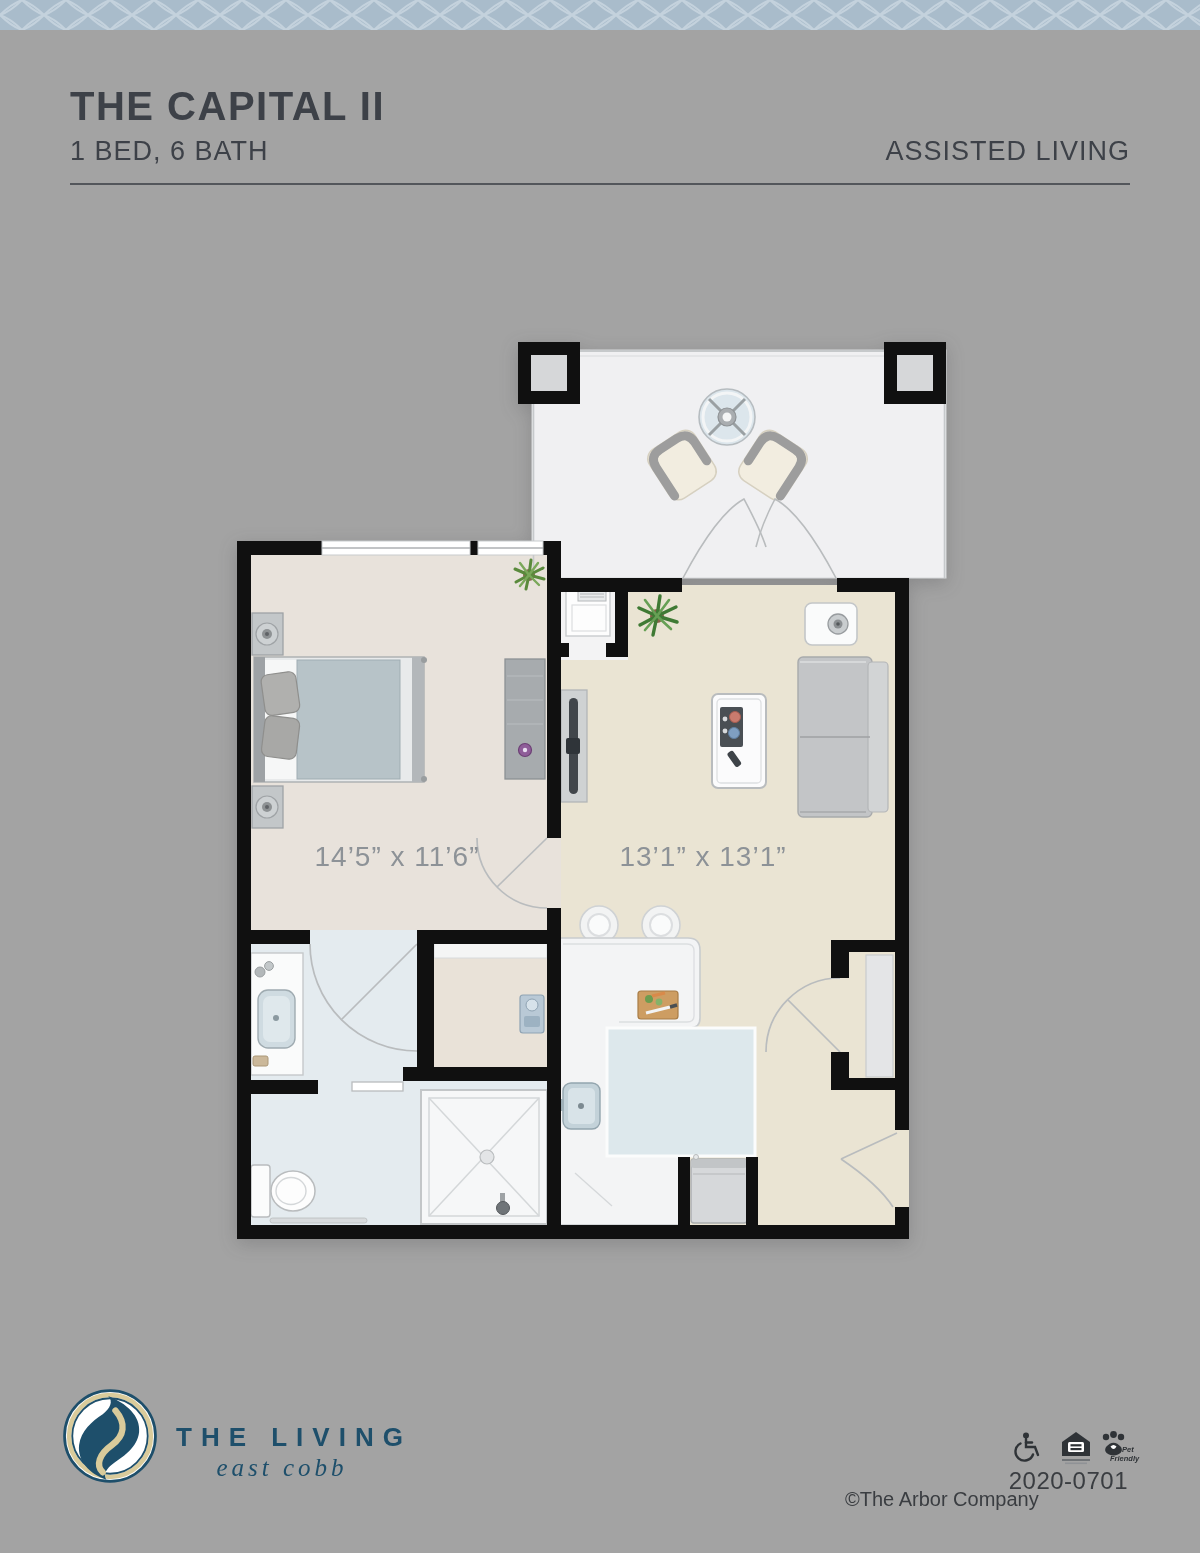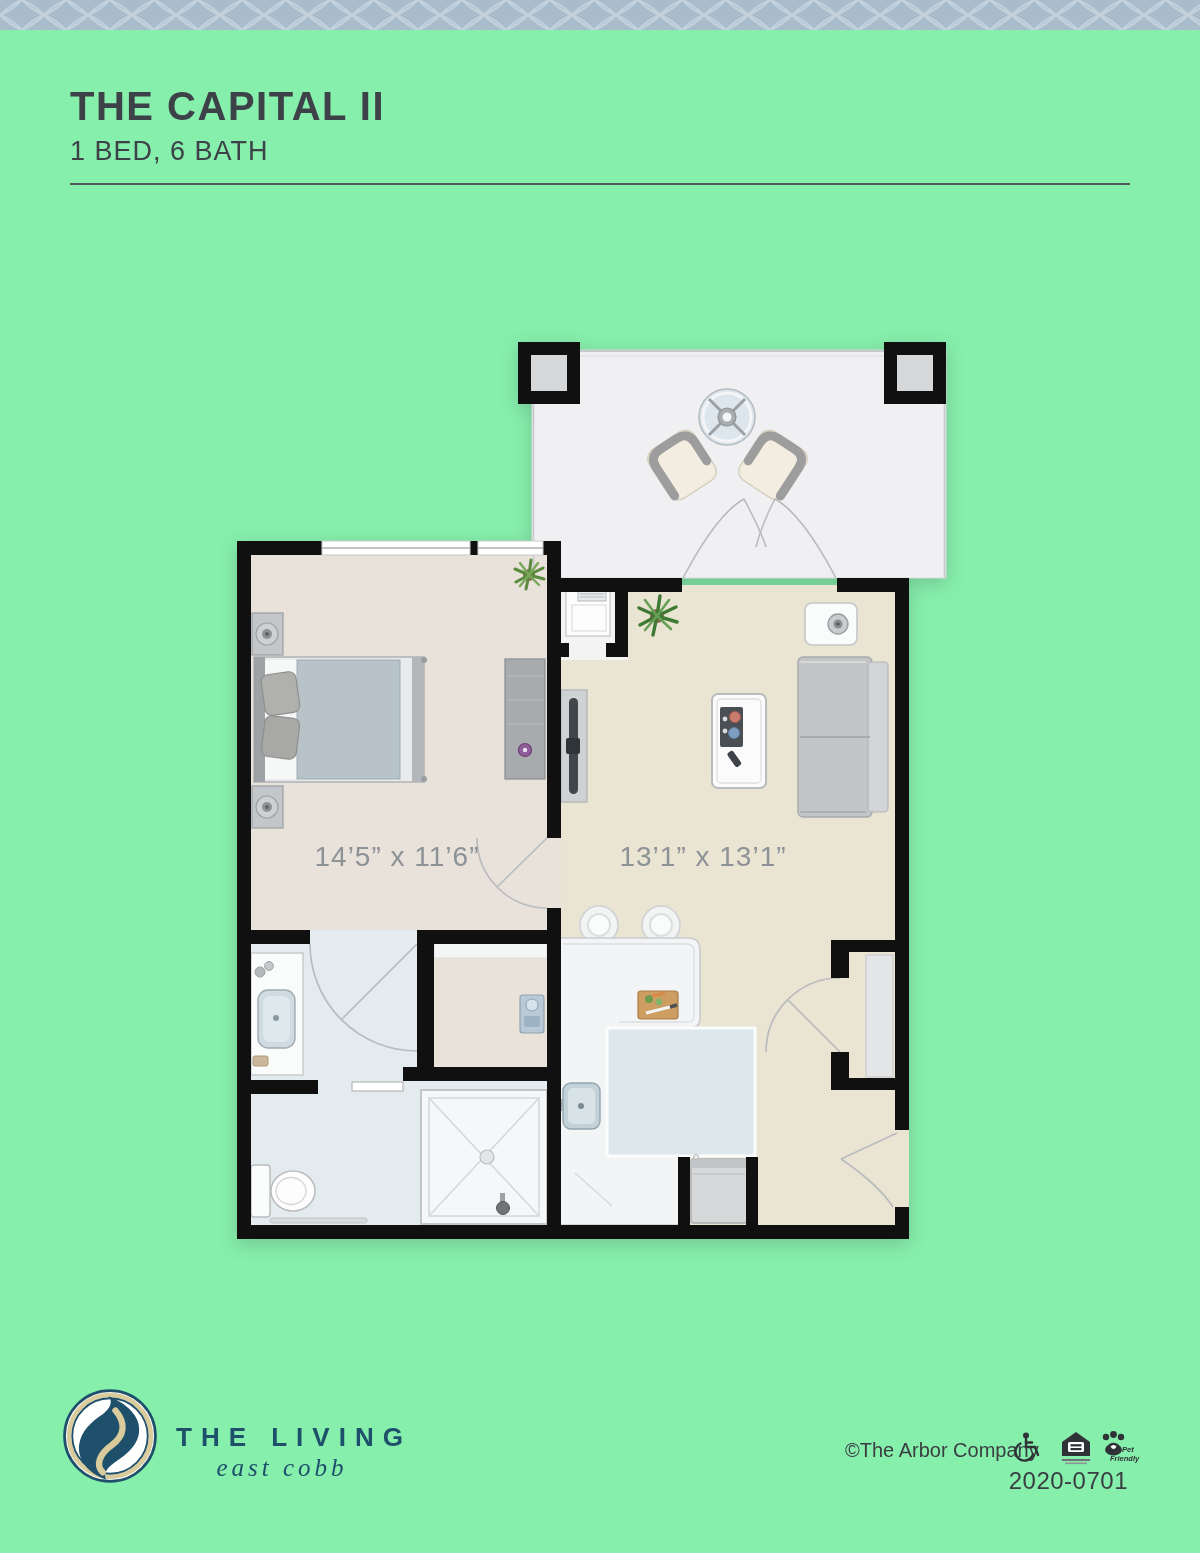--- a/index.html
+++ b/index.html
@@ -1,32 +1,32 @@
 <!DOCTYPE html>
 <html><head>
 <meta charset="utf-8">
 <style>
   html,body{margin:0;padding:0;background:#ffffff;}
-  .page{position:relative;width:1200px;height:1553px;background:#86efac;overflow:hidden;
+  .page{position:relative;width:1200px;height:1553px;background:#a3a3a3;overflow:hidden;
         font-family:"Liberation Sans", sans-serif;}
   .band{position:absolute;left:0;top:0;width:1200px;height:30px;display:block;}
   .title{position:absolute;left:70px;top:84px;font-size:40px;font-weight:bold;
          color:#3d4148;letter-spacing:1.5px;}
   .subtitle{position:absolute;left:70px;top:136px;font-size:27px;color:#3d4148;letter-spacing:1px;}
   .category{position:absolute;right:70px;top:136px;font-size:27px;color:#3d4148;letter-spacing:1px;}
   .divider{position:absolute;left:70px;top:183px;width:1060px;height:2px;background:#53565b;}
   .plan{position:absolute;left:0;top:0;width:1200px;height:1553px;
         filter:drop-shadow(0 5px 9px rgba(50,50,55,0.22));}
   .brand-name{position:absolute;left:176px;top:1422px;width:240px;font-size:26px;font-weight:bold;
         color:#1e4f6b;letter-spacing:9px;}
   .brand-sub{position:absolute;left:168px;top:1454px;width:228px;text-align:center;
         font-family:Liberation Serif, serif;font-style:italic;font-size:25px;
         color:#1e4f6b;letter-spacing:4px;}
   .logo{position:absolute;left:60px;top:1386px;width:100px;height:100px;}
-  .copyright{position:absolute;left:845px;top:1439px;font-size:20px;color:#3a3d41;}
+  .copyright{position:absolute;left:845px;top:1488px;font-size:20px;color:#3a3d41;}
   .badges{position:absolute;left:1014px;top:1430px;width:126px;height:40px;}
   .docnum{position:absolute;left:995px;top:1467px;width:133px;text-align:right;
         font-size:24px;color:#3a3d41;letter-spacing:0.5px;}
 </style>
 </head>
 <body>
 
 <div class="page">
 
   <svg class="band" viewBox="0 0 1200 30" preserveAspectRatio="none">
@@ -39,20 +39,21 @@
         <use href="#og" transform="translate(44,0)"></use>
         <use href="#og" transform="translate(0,30)"></use>
         <use href="#og" transform="translate(44,30)"></use>
       </pattern>
     </defs>
     <rect width="1200" height="30" fill="url(#ogee)"></rect>
   </svg>
 
   <div class="title">THE CAPITAL II</div>
   <div class="subtitle">1 BED, 6 BATH</div>
+  <div class="category">ASSISTED LIVING</div>
   <div class="divider"></div>
 
   <svg class="plan" viewBox="0 0 1200 1553">
 
     <g>
       <rect x="532" y="350" width="414" height="228" fill="#f0f0f2" stroke="#d8dadc" stroke-width="1"></rect>
       <rect x="244" y="548" width="310" height="389" fill="#e8e2db"></rect>
       <rect x="554" y="585" width="355" height="646" fill="#eae4d3"></rect>
       <rect x="244" y="937" width="310" height="294" fill="#e4ebef"></rect>
       <rect x="425" y="935" width="130" height="140" fill="#e9e2d8"></rect>

